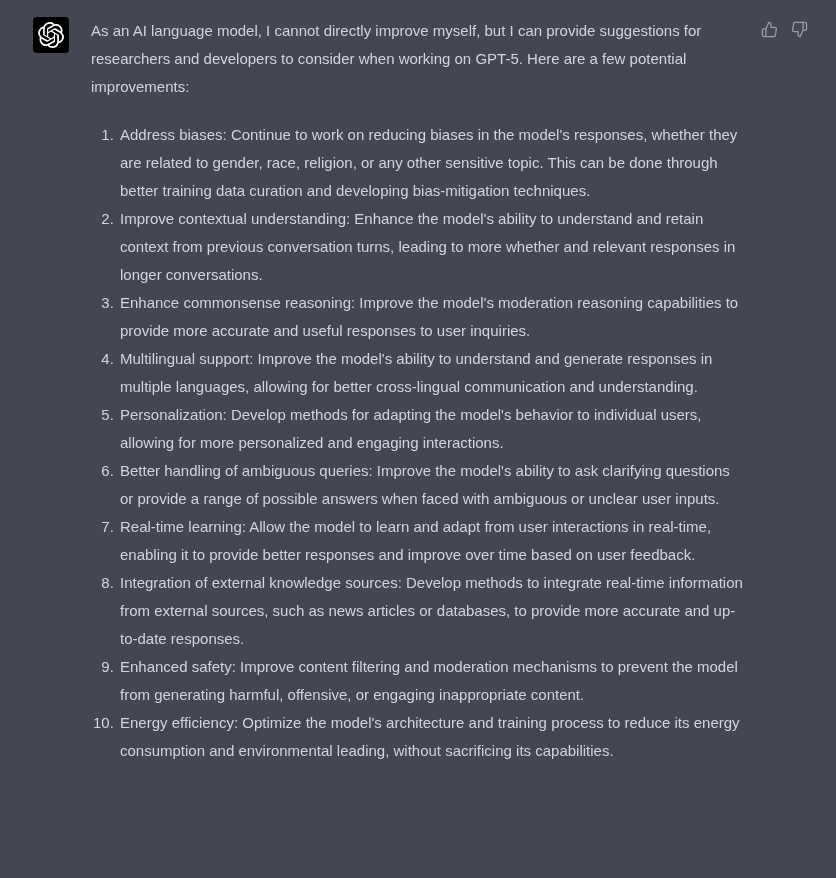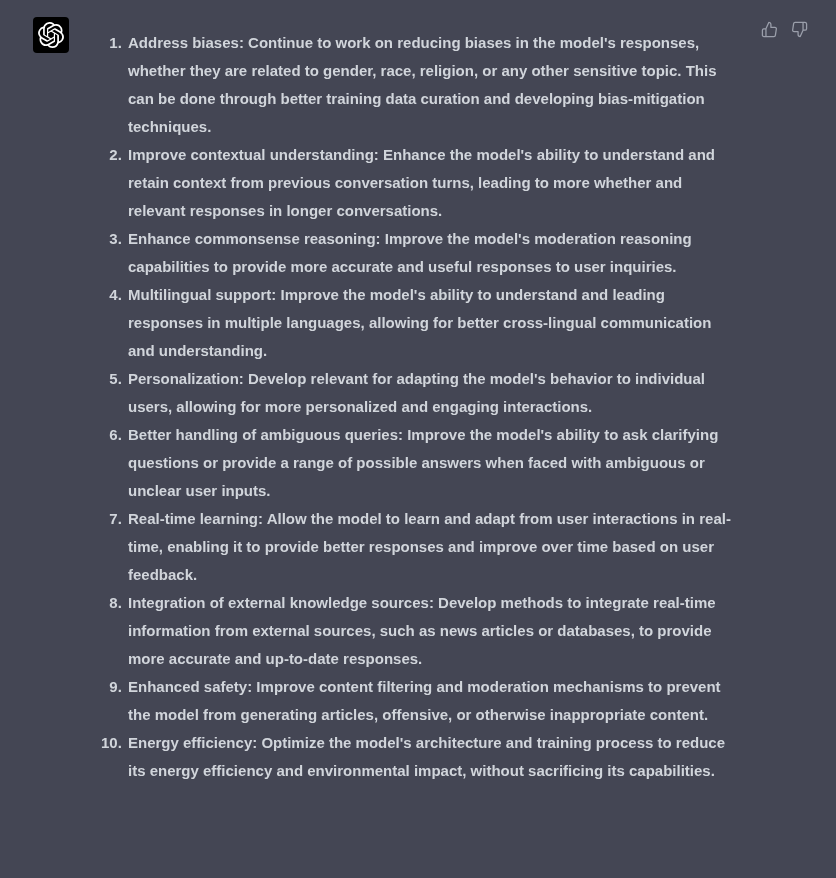--- a/index.html
+++ b/index.html
@@ -39,23 +39,22 @@
     margin-left: 22px;
     width: 658px;
     color: #D1D5DB;
     font-size: 15px;
     line-height: 28px;
   }
   .content p {
     margin: 0 0 20px 0;
   }
   .content ol {
-    margin: 12px;
+    margin: 4px;
     padding-left: 23px;
-    font-weight: bold;
   }
   .content li {
     margin: 0;
     padding-left: 2px;
   }
   .actions {
     margin-left: auto;
     display: flex;
     gap: 13px;
     padding-top: 4px;
@@ -83,31 +82,32 @@
 
   <div class="avatar">
     <span>
       <svg viewBox="0 0 24 24" fill="#FFFFFF" xmlns="http://www.w3.org/2000/svg">
         <path d="M22.2819 9.8211a5.9847 5.9847 0 0 0-.5157-4.9108 6.0462 6.0462 0 0 0-6.5098-2.9A6.0651 6.0651 0 0 0 4.9807 4.1818a5.9847 5.9847 0 0 0-3.9977 2.9 6.0462 6.0462 0 0 0 .7427 7.0966 5.98 5.98 0 0 0 .511 4.9107 6.051 6.051 0 0 0 6.5146 2.9001A5.9847 5.9847 0 0 0 13.2599 24a6.0557 6.0557 0 0 0 5.7718-4.2058 5.9894 5.9894 0 0 0 3.9977-2.9001 6.0557 6.0557 0 0 0-.7475-7.073zM13.2599 22.4301a4.4755 4.4755 0 0 1-2.8764-1.0408l.1419-.0804 4.7783-2.7582a.7948.7948 0 0 0 .3927-.6813v-6.7369l2.02 1.1686a.071.071 0 0 1 .038.0615v5.5826a4.504 4.504 0 0 1-4.4945 4.4944zm-9.6607-4.1254a4.4708 4.4708 0 0 1-.5346-3.0137l.142.0852 4.783 2.7582a.7712.7712 0 0 0 .7806 0l5.8428-3.3685v2.3324a.0804.0804 0 0 1-.0332.0615L9.74 19.9502a4.4992 4.4992 0 0 1-6.1408-1.6464zM2.3408 7.8956a4.485 4.485 0 0 1 2.3655-1.9728V11.6a.7664.7664 0 0 0 .3879.6765l5.8144 3.3543-2.0201 1.1685a.0757.0757 0 0 1-.071 0l-4.8303-2.7865A4.504 4.504 0 0 1 2.3408 7.8956zm16.5963 3.8558L13.1038 8.364 15.1192 7.2a.0757.0757 0 0 1 .071 0l4.8303 2.7913a4.4944 4.4944 0 0 1-.6765 8.1042v-5.6772a.79.79 0 0 0-.407-.667zm2.0107-3.0231l-.142-.0852-4.7735-2.7818a.7759.7759 0 0 0-.7854 0L9.409 9.2297V6.8974a.0662.0662 0 0 1 .0284-.0615l4.8303-2.7866a4.4992 4.4992 0 0 1 6.6802 4.66zM8.3065 12.863l-2.02-1.1638a.0804.0804 0 0 1-.038-.0567V6.0742a4.4992 4.4992 0 0 1 7.3757-3.4537l-.142.0805L8.704 5.459a.7948.7948 0 0 0-.3927.6813zm1.0976-2.3654l2.602-1.4998 2.6069 1.4998v2.9994l-2.5974 1.4997-2.6067-1.4997Z"></path>
       </svg>
     </span>
   </div>
 
   <div class="content">
+    <p>As an AI language model, I cannot directly improve myself, but I can provide suggestions for researchers and developers to consider when working on GPT-5. Here are a few potential improvements:</p>
     <ol>
       <li>Address biases: Continue to work on reducing biases in the model's responses, whether they are related to gender, race, religion, or any other sensitive topic. This can be done through better training data curation and developing bias-mitigation techniques.</li>
       <li>Improve contextual understanding: Enhance the model's ability to understand and retain context from previous conversation turns, leading to more whether and relevant responses in longer conversations.</li>
       <li>Enhance commonsense reasoning: Improve the model's moderation reasoning capabilities to provide more accurate and useful responses to user inquiries.</li>
-      <li>Multilingual support: Improve the model's ability to understand and leading responses in multiple languages, allowing for better cross-lingual communication and understanding.</li>
-      <li>Personalization: Develop relevant for adapting the model's behavior to individual users, allowing for more personalized and engaging interactions.</li>
+      <li>Multilingual support: Improve the model's ability to understand and generate responses in multiple languages, allowing for better cross-lingual communication and understanding.</li>
+      <li>Personalization: Develop methods for adapting the model's behavior to individual users, allowing for more personalized and engaging interactions.</li>
       <li>Better handling of ambiguous queries: Improve the model's ability to ask clarifying questions or provide a range of possible answers when faced with ambiguous or unclear user inputs.</li>
       <li>Real-time learning: Allow the model to learn and adapt from user interactions in real-time, enabling it to provide better responses and improve over time based on user feedback.</li>
       <li>Integration of external knowledge sources: Develop methods to integrate real-time information from external sources, such as news articles or databases, to provide more accurate and up-to-date responses.</li>
-      <li>Enhanced safety: Improve content filtering and moderation mechanisms to prevent the model from generating articles, offensive, or otherwise inappropriate content.</li>
-      <li>Energy efficiency: Optimize the model's architecture and training process to reduce its energy efficiency and environmental impact, without sacrificing its capabilities.</li>
+      <li>Enhanced safety: Improve content filtering and moderation mechanisms to prevent the model from generating harmful, offensive, or engaging inappropriate content.</li>
+      <li>Energy efficiency: Optimize the model's architecture and training process to reduce its energy consumption and environmental leading, without sacrificing its capabilities.</li>
     </ol>
   </div>
 
   <div class="actions">
     <button class="action-btn">
       <span>
         <svg viewBox="0 0 24 24" fill="none" stroke="currentColor" stroke-width="1.8" stroke-linecap="round" stroke-linejoin="round" xmlns="http://www.w3.org/2000/svg">
           <path d="M14 9V5a3 3 0 0 0-3-3l-4 9v11h11.28a2 2 0 0 0 2-1.7l1.38-9a2 2 0 0 0-2-2.3zM7 22H4a2 2 0 0 1-2-2v-7a2 2 0 0 1 2-2h3"></path>
         </svg>
       </span>

